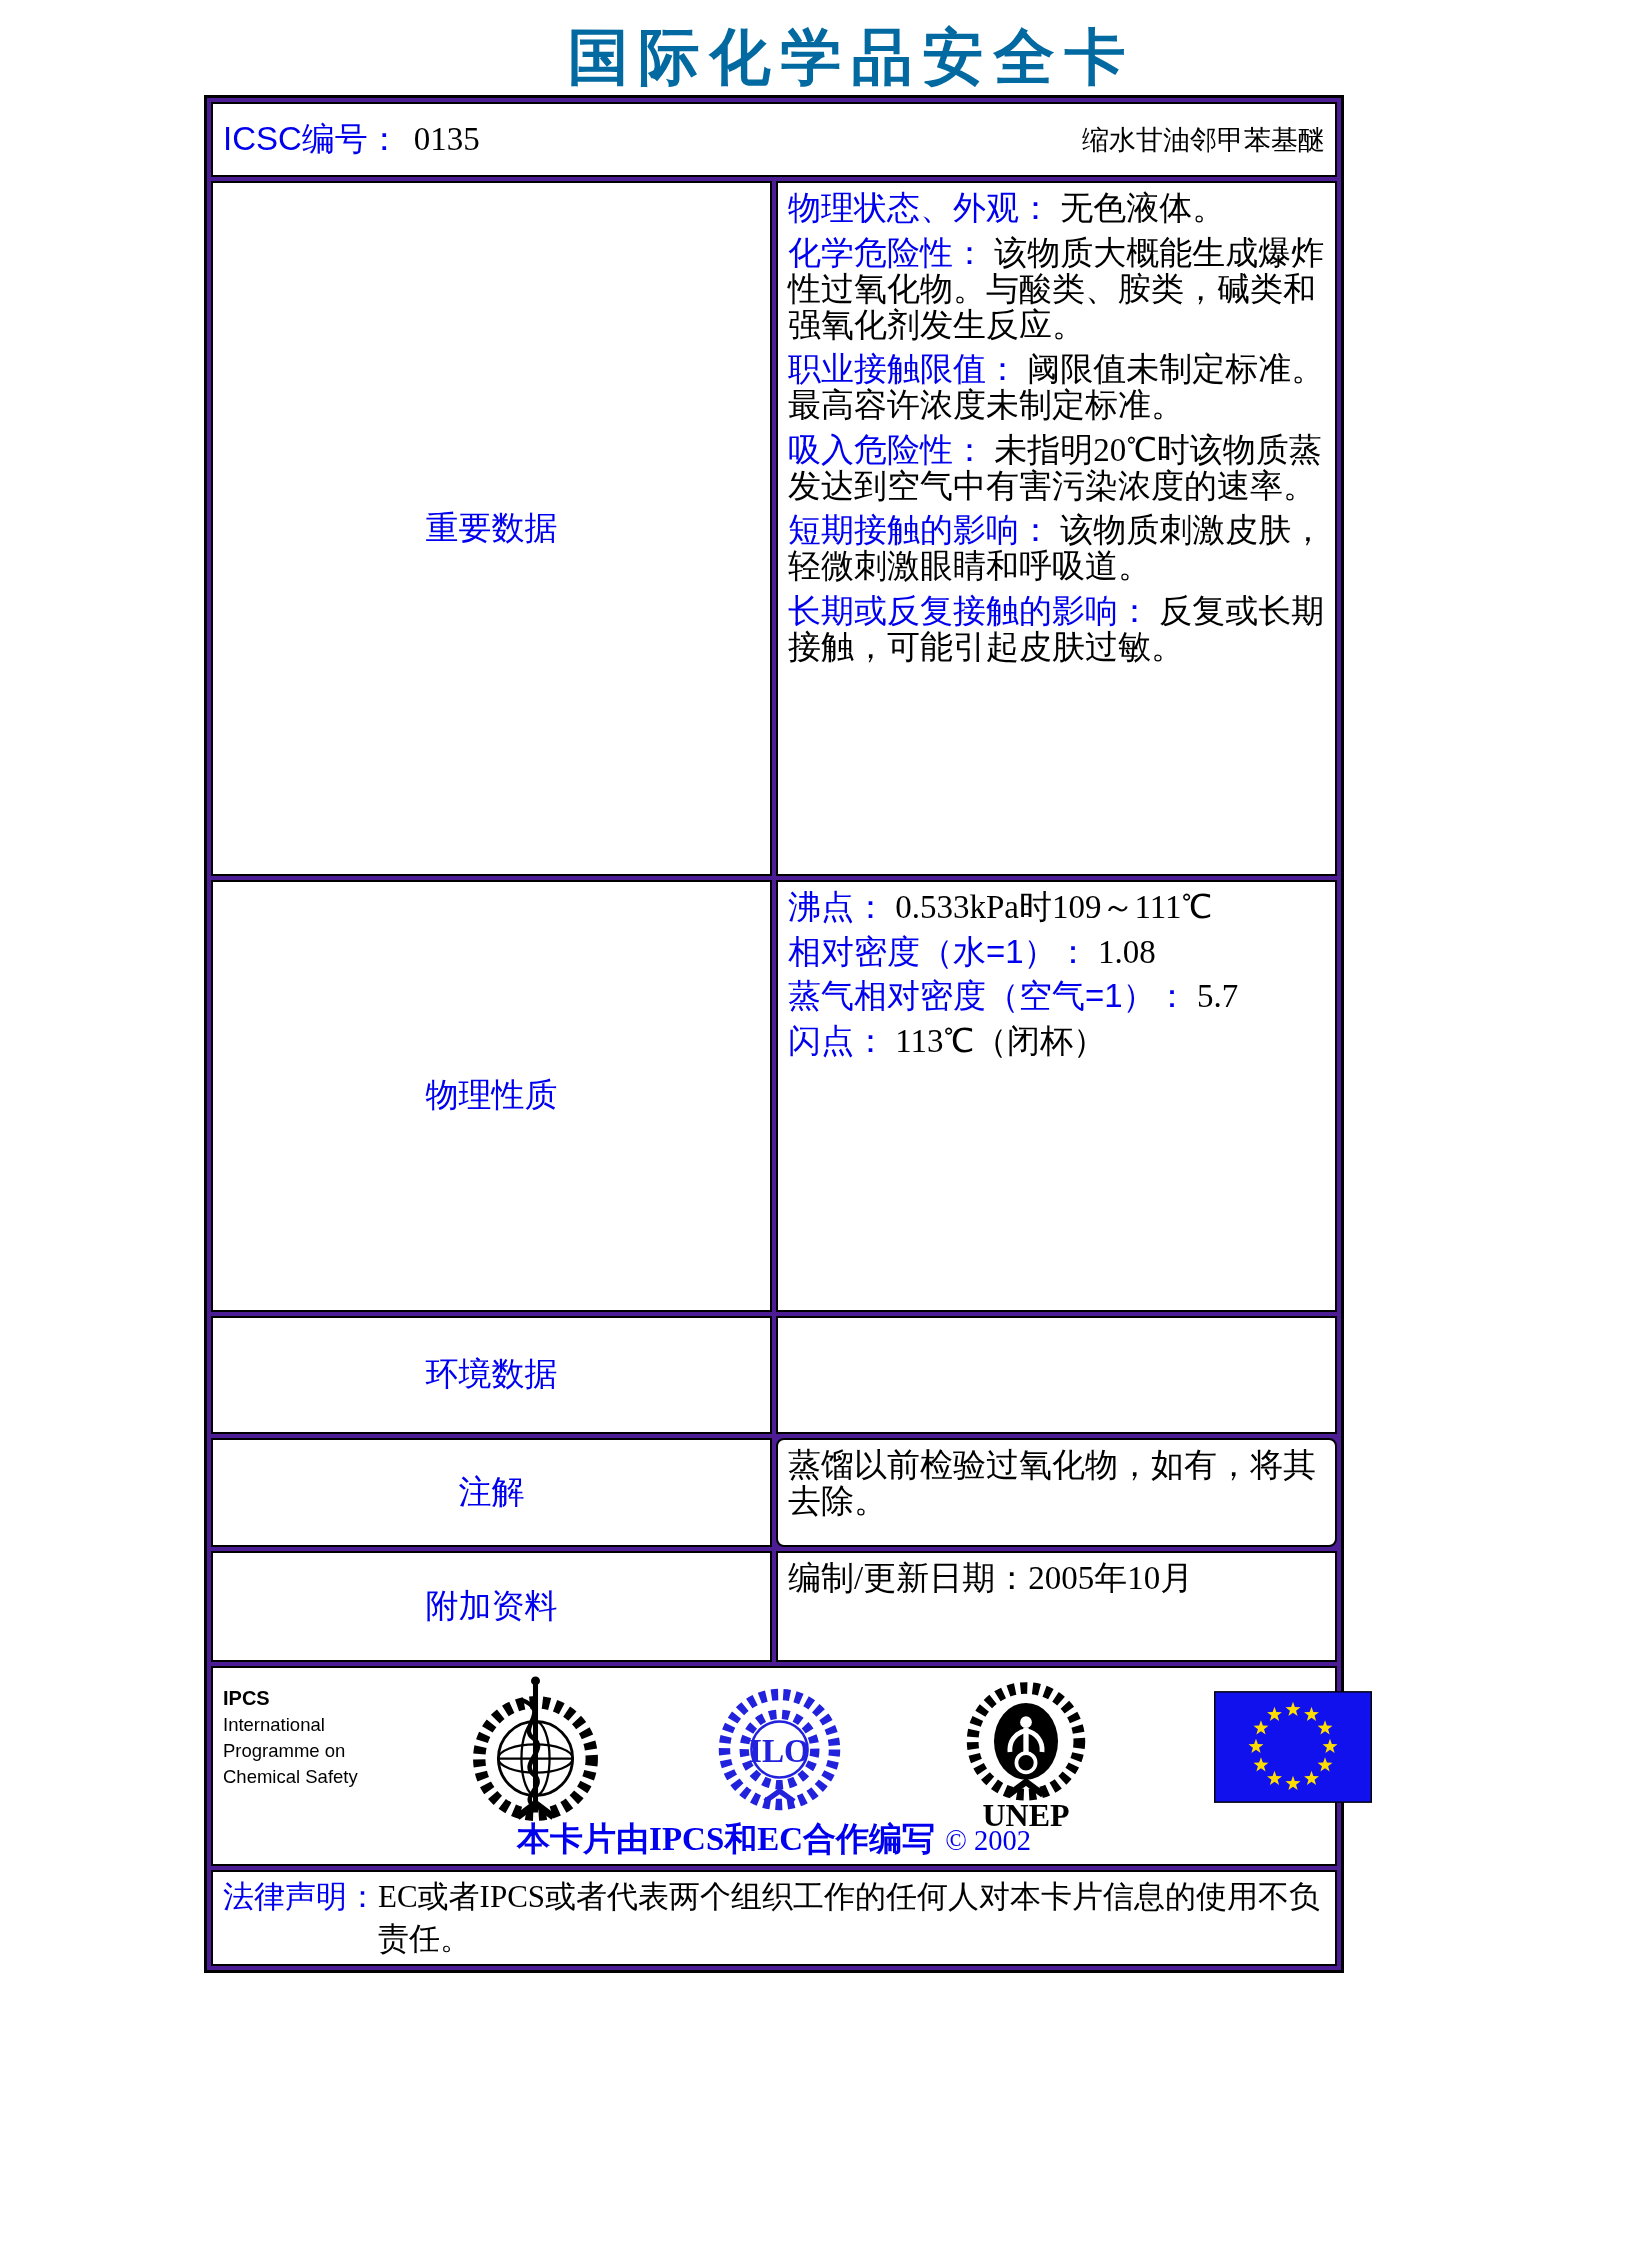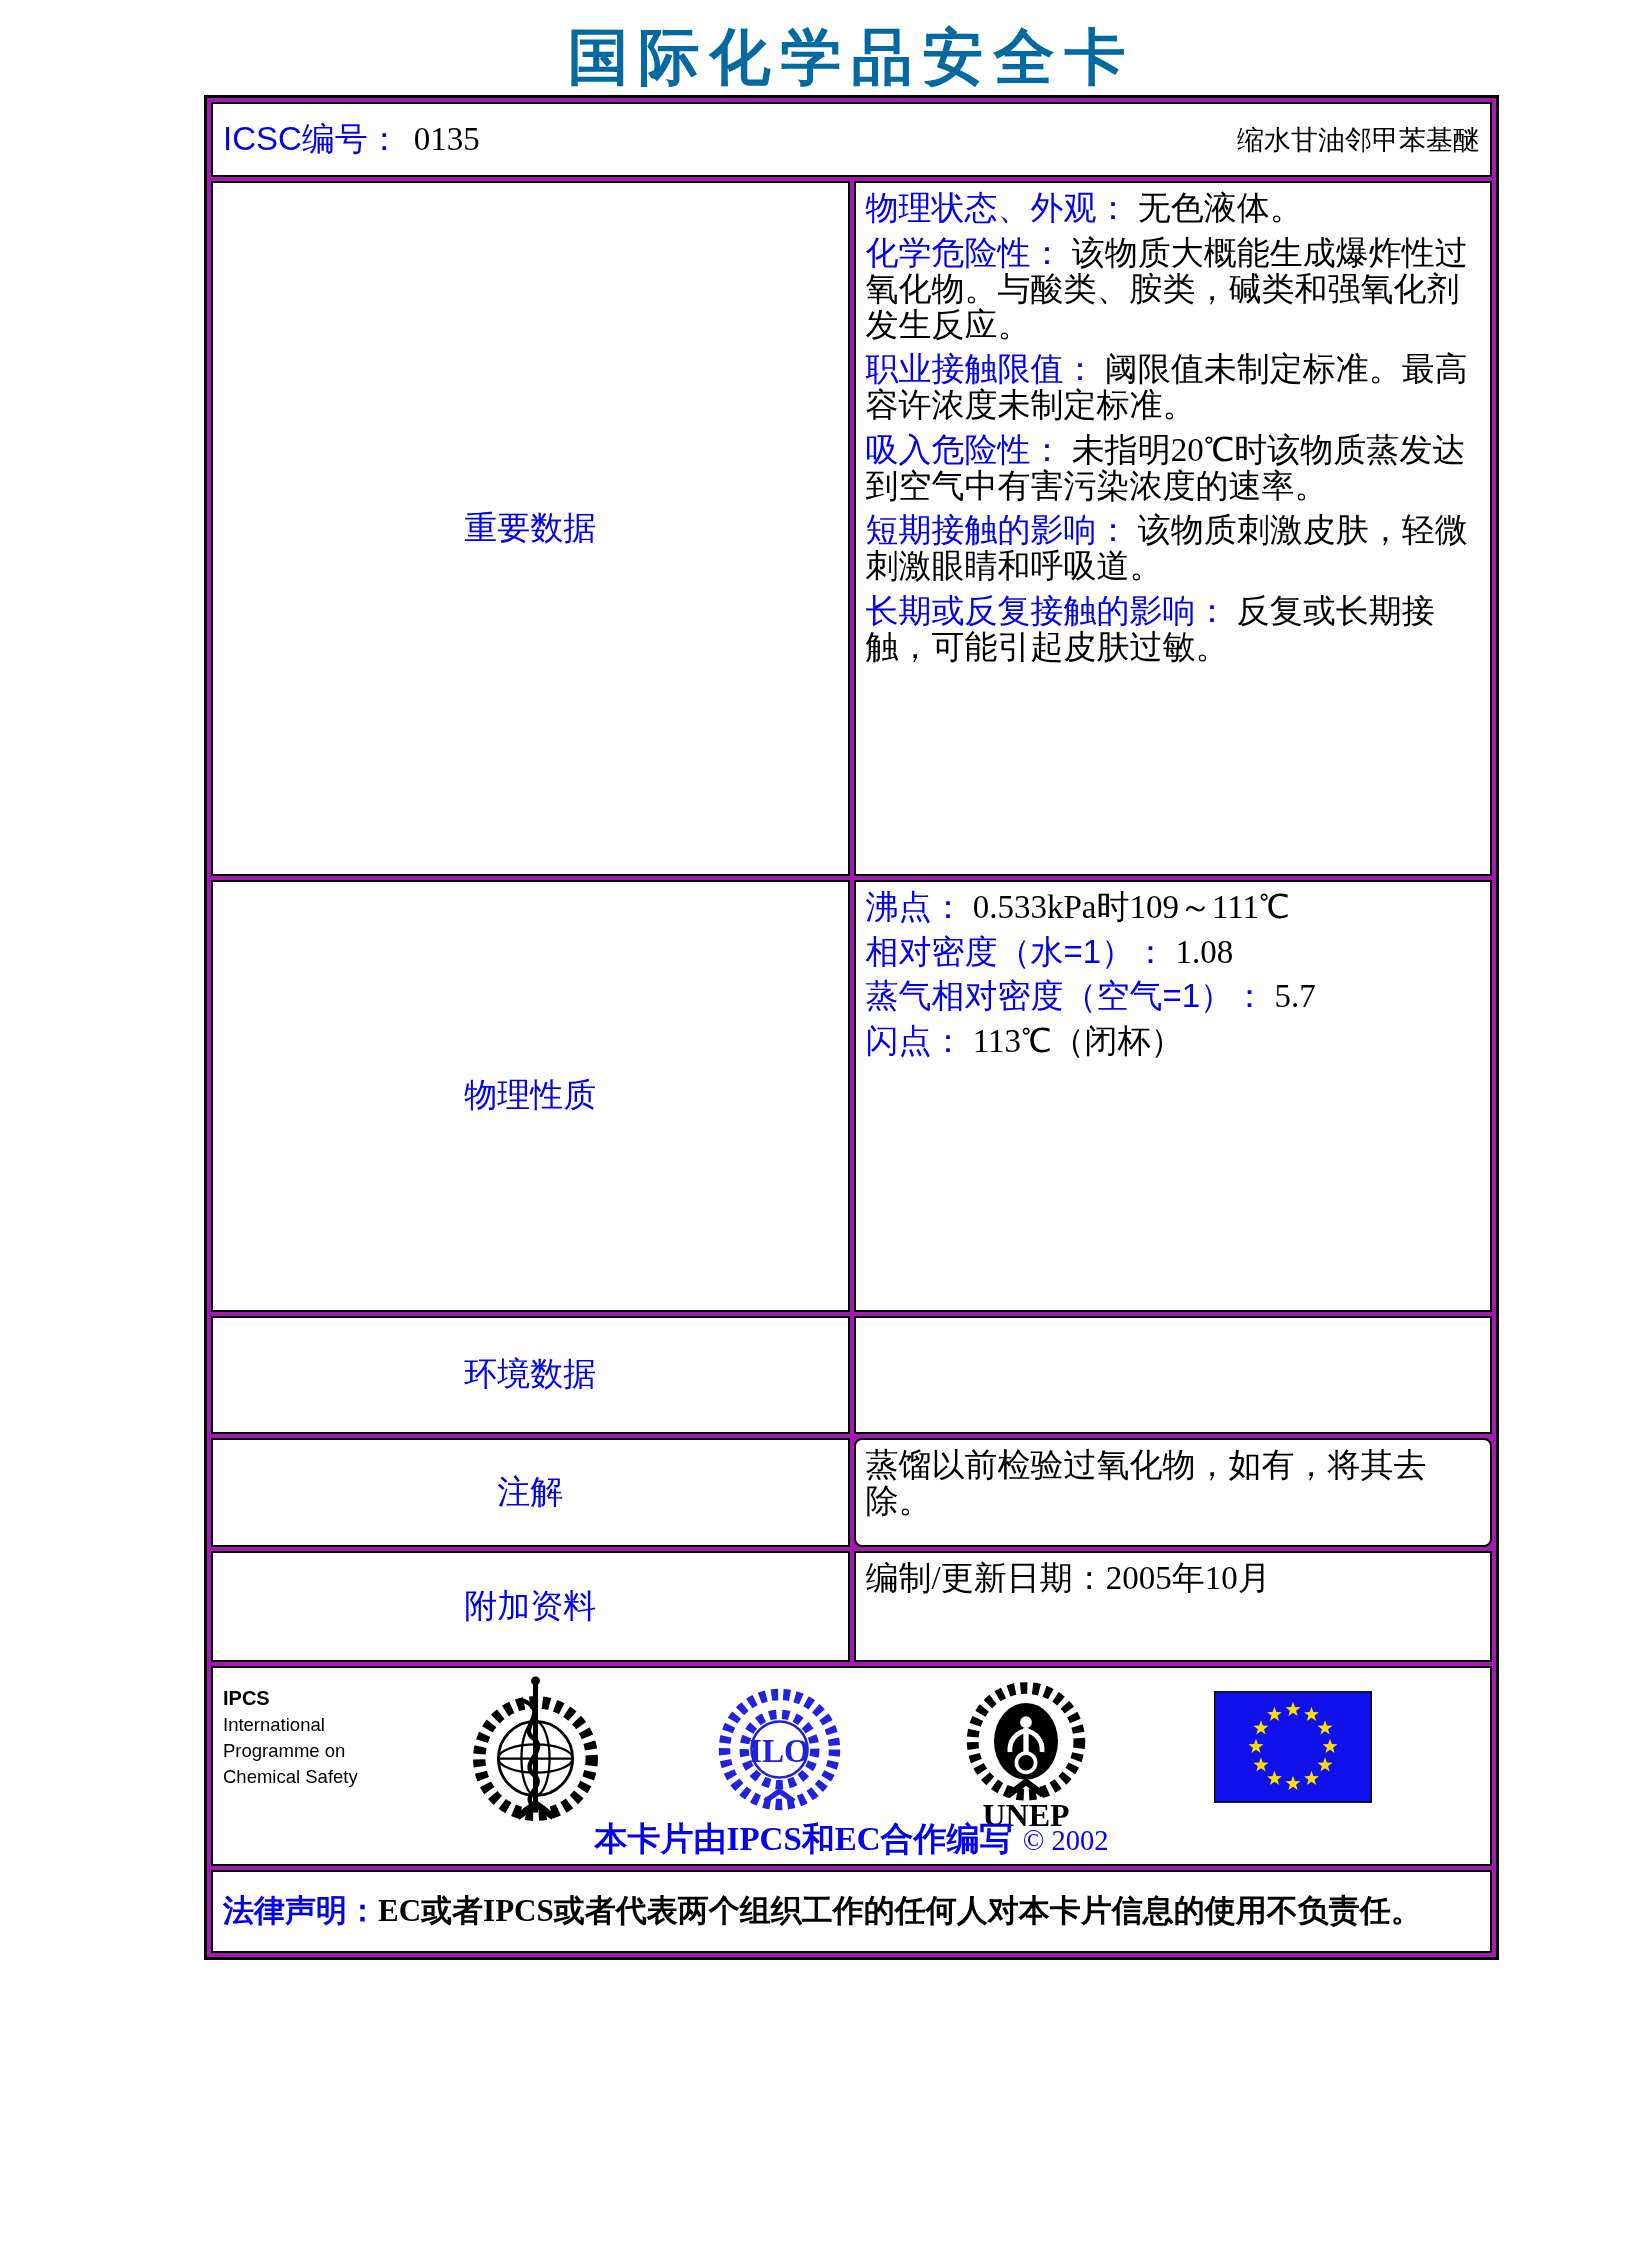--- a/index.html
+++ b/index.html
@@ -7,23 +7,23 @@
     width:1649px;height:2261px;background:#ffffff;position:relative;
     font-family:"Liberation Serif",serif;color:#000;
   }
   .page-title{
     position:absolute;left:204px;top:20px;width:1295px;height:74px;
     text-align:center;color:#0369a1;font-weight:bold;font-size:61px;
     letter-spacing:10px;font-family:"Liberation Sans",sans-serif;
     line-height:74px;white-space:nowrap;
   }
   table.card{
-    position:absolute;left:204px;top:95px;width:1295px;
+    position:absolute;left:204px;top:95px;width:1140px;
     border:3.6px solid #000;border-collapse:separate;border-spacing:4.3px;
-    background:#a21caf;table-layout:fixed;
+    background:#4c1d95;table-layout:fixed;
   }
   td{border:2.1px solid #000;background:#fff;}
   td.lbl{
     width:164px;text-align:center;vertical-align:middle;
     font-family:"Liberation Sans",sans-serif;color:#0000ee;font-size:33px;
   }
   td.cnt{vertical-align:top;padding:7.1px 10px;font-size:33px;}
   p.line{margin:0 0 8.5px 0;line-height:36px;}
   .k{color:#0000ee;font-family:"Liberation Sans",sans-serif;}
   .icsc-bar{display:flex;justify-content:space-between;align-items:center;height:57px;}
@@ -38,21 +38,21 @@
   .logo-who{left:255px;top:7.1px;}
   .logo-ilo{left:504px;top:13px;}
   .logo-unep{left:749px;top:7.1px;}
   .logo-eu{left:1001px;top:23px;}
   .credit-line{
     position:absolute;left:0;right:0;bottom:1.4px;text-align:center;
     color:#0000ee;font-weight:bold;font-size:33px;font-family:"Liberation Serif",serif;
   }
   .credit-year{font-weight:normal;font-size:28.5px;margin-left:10px;}
   .legal-cell{vertical-align:middle;padding:4.3px 10px;font-size:31px;}
-  .legal-inner{display:flex;align-items:center;font-weight:bold;}
+  .legal-inner{display:flex;align-items:flex-start;}
   .legal-inner .k{font-size:31px;white-space:nowrap;}
   .empty-note{min-height:85px;}
 </style>
 </head>
 <body>
 
 <div class="page-title">国际化学品安全卡</div>
 
 <table class="card">
 

